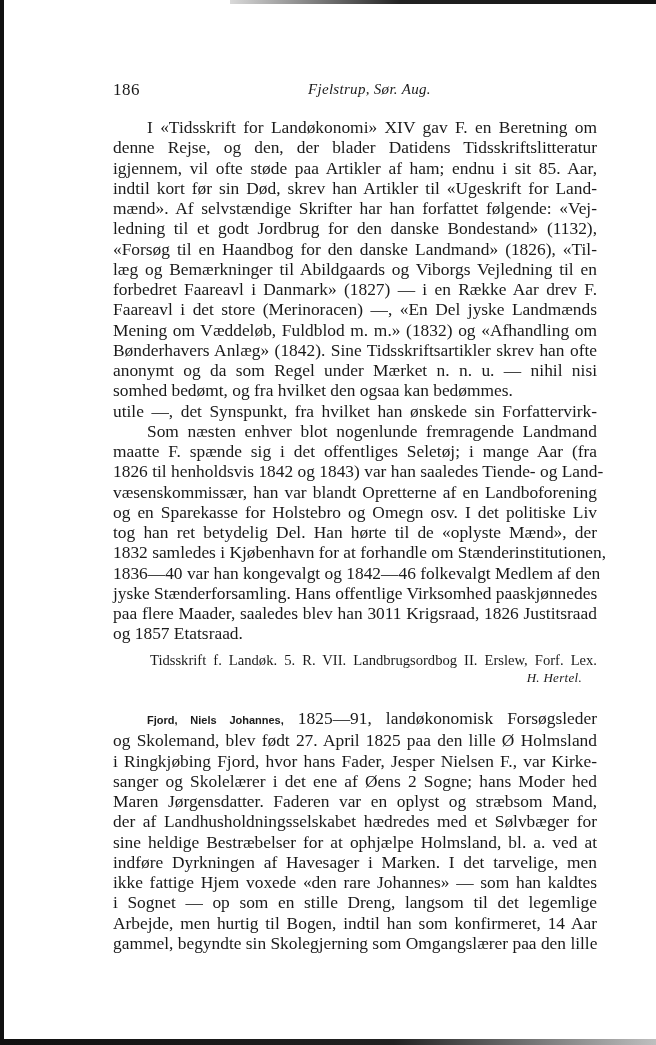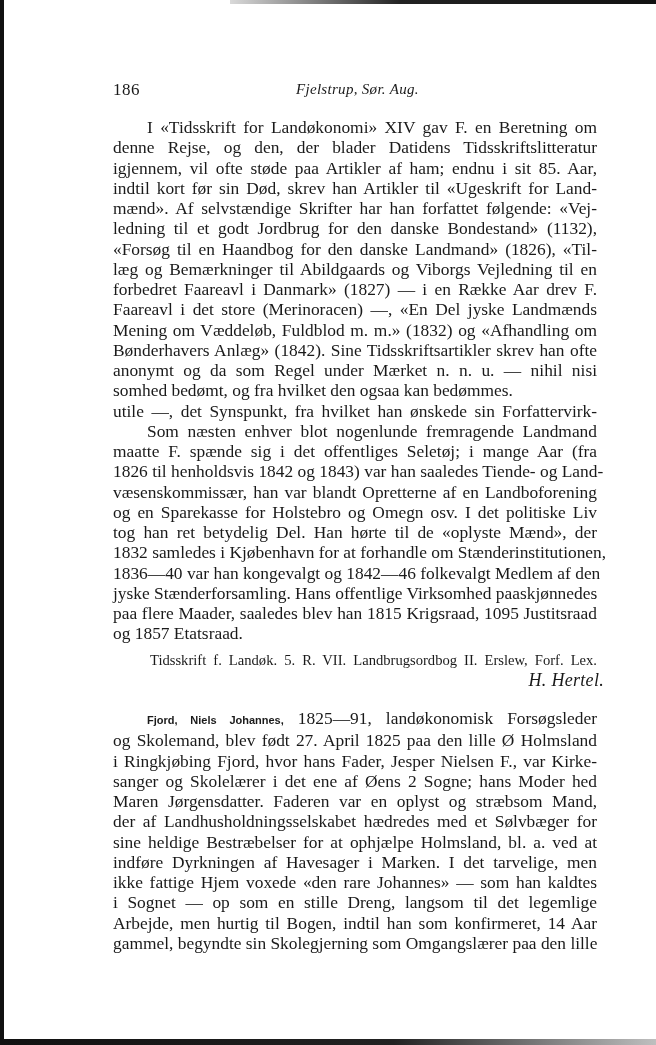--- a/index.html
+++ b/index.html
@@ -35,21 +35,21 @@
     }
     .page-number {
       position: absolute;
       left: 113px;
       top: 80px;
       font-size: 17px;
       letter-spacing: 0.5px;
     }
     .running-head {
       position: absolute;
-      left: 296px;
+      left: 308px;
       top: 81px;
       font-size: 15px;
       font-style: italic;
       letter-spacing: 0.3px;
     }
     .text-block {
       position: absolute;
       left: 113px;
       width: 484px;
       font-size: 17.4px;
@@ -74,23 +74,23 @@
       width: 447px;
       top: 651px;
       font-size: 14.6px;
       line-height: 18px;
       white-space: nowrap;
       text-align: justify;
       text-align-last: justify;
     }
     .signature {
       position: absolute;
-      right: 52px;
+      right: 74px;
       top: 670px;
-      font-size: 18px;
+      font-size: 13px;
       font-style: italic;
       letter-spacing: 0.3px;
       font-family: Liberation Serif, serif;
     }
     .block-2 { top: 708px; }
     .entry-name {
       font-weight: bold;
       font-family: "Liberation Sans", "DejaVu Sans", sans-serif;
       font-size: 11px;
     }
@@ -126,21 +126,21 @@
   <div>
     <span class="line indent">Som næsten enhver blot nogenlunde fremragende Landmand</span>
     <span class="line">maatte F. spænde sig i det offentliges Seletøj; i mange Aar (fra</span>
     <span class="line">1826 til henholdsvis 1842 og 1843) var han saaledes Tiende- og Land-</span>
     <span class="line">væsenskommissær, han var blandt Opretterne af en Landboforening</span>
     <span class="line">og en Sparekasse for Holstebro og Omegn osv. I det politiske Liv</span>
     <span class="line">tog han ret betydelig Del. Han hørte til de «oplyste Mænd», der</span>
     <span class="line">1832 samledes i Kjøbenhavn for at forhandle om Stænderinstitutionen,</span>
     <span class="line">1836—40 var han kongevalgt og 1842—46 folkevalgt Medlem af den</span>
     <span class="line">jyske Stænderforsamling. Hans offentlige Virksomhed paaskjønnedes</span>
-    <span class="line">paa flere Maader, saaledes blev han 1815 Krigsraad, 1095 Justitsraad</span>
+    <span class="line">paa flere Maader, saaledes blev han 3011 Krigsraad, 1826 Justitsraad</span>
     <span class="line last">og 1857 Etatsraad.</span>
   </div>
 </div>
 
 <div class="citation">Tidsskrift f. Landøk. 5. R. VII. Landbrugsordbog II. Erslew, Forf. Lex.</div>
 <div class="signature">H. Hertel.</div>
 
 <div class="text-block block-2">
   <span class="line indent"><span class="entry-name">Fjord, Niels Johannes,</span><span> 1825—91, landøkonomisk Forsøgsleder</span></span>
   <span class="line">og Skolemand, blev født 27. April 1825 paa den lille Ø Holmsland</span>

